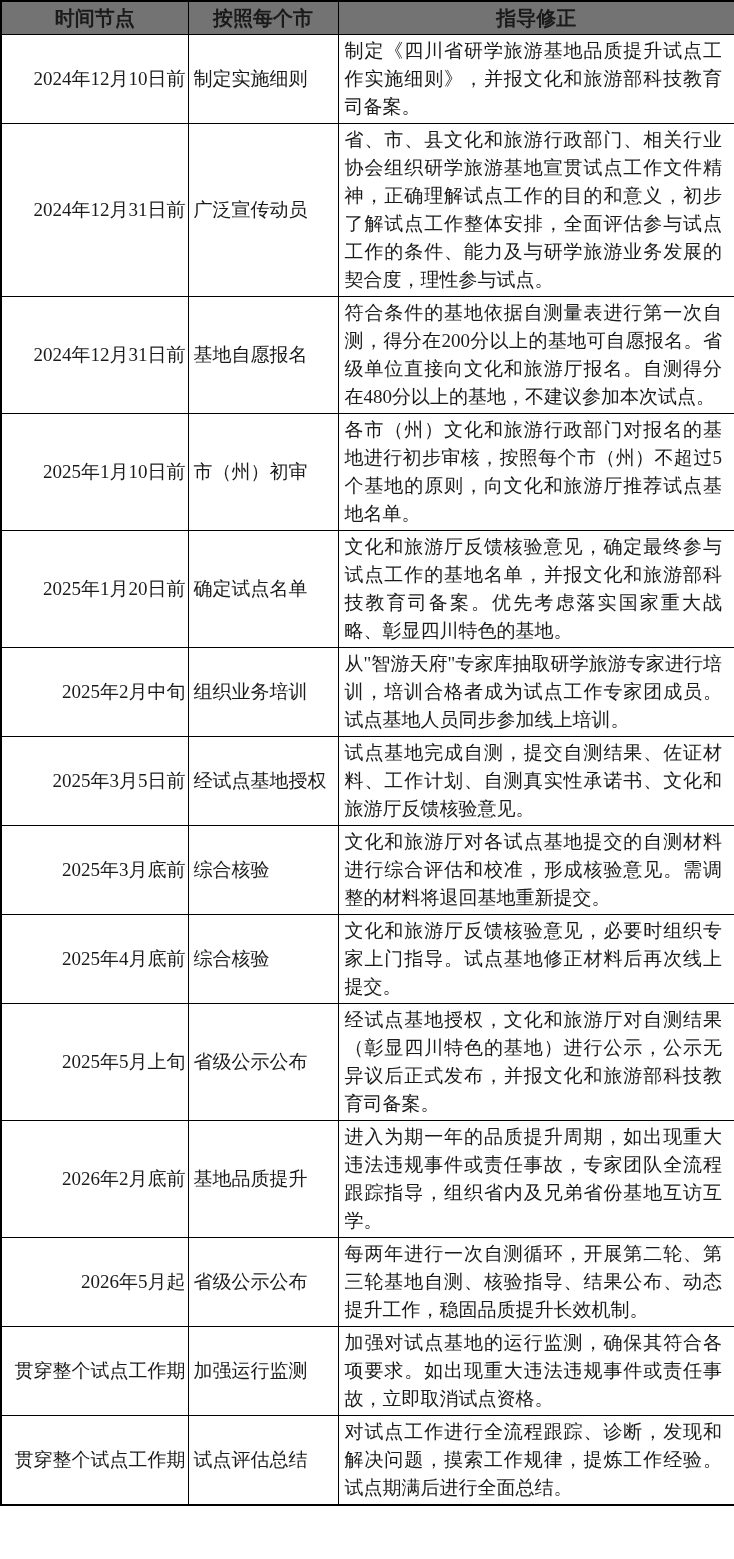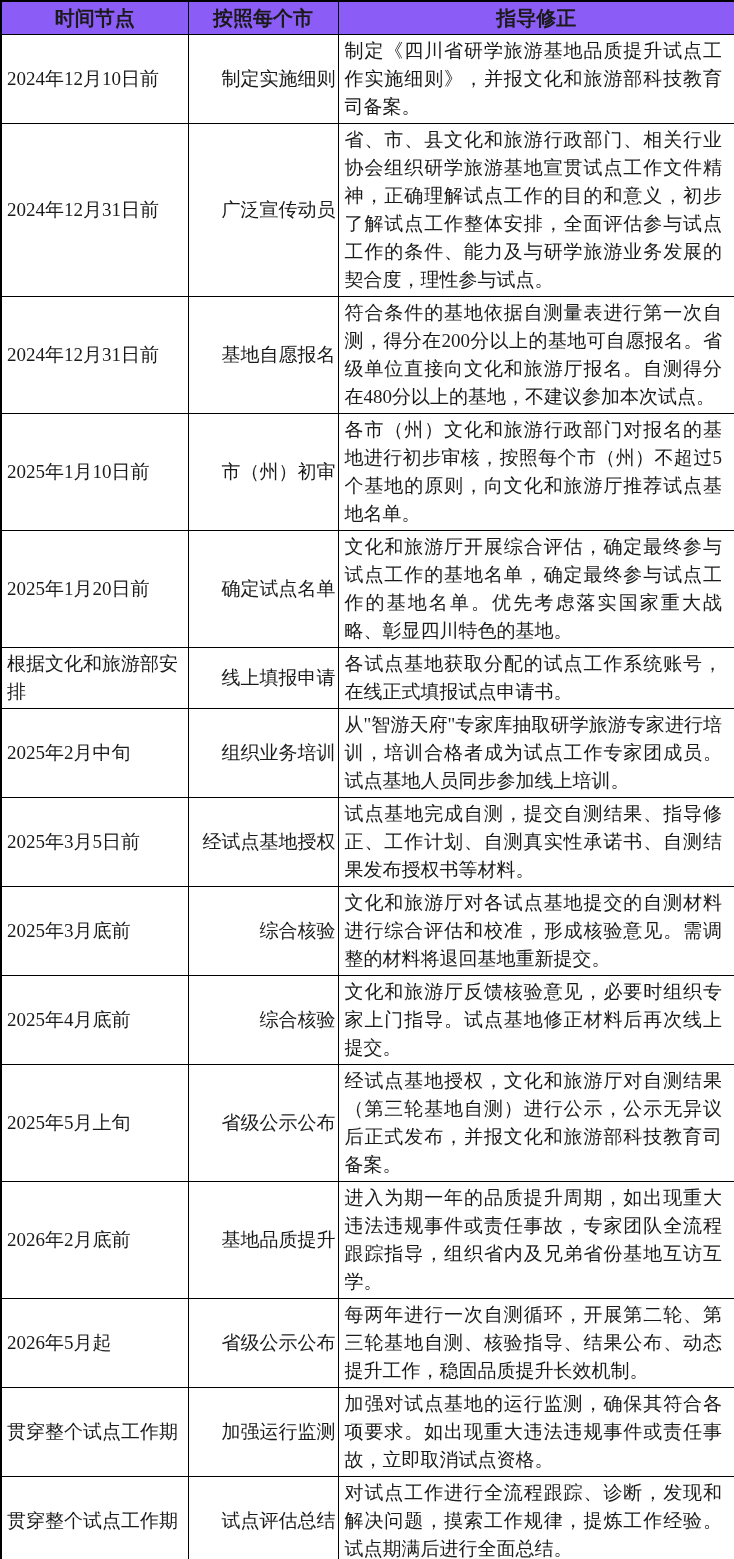--- a/index.html
+++ b/index.html
@@ -23,34 +23,34 @@
     border: 1px solid #000000;
     box-sizing: border-box;
     font-size: 19px;
     line-height: 28px;
     color: #1a1a1a;
     vertical-align: middle;
     word-break: break-all;
     overflow-wrap: anywhere;
   }
   table.schedule th {
-    background: #8b5cf6;
+    background: #737373;
     font-weight: bold;
     text-align: center;
     padding: 2px 4px;
     height: 27px;
     font-size: 20px;
   }
   td.col-time {
     padding: 2px 2px 2px 5px;
-    text-align: left;
+    text-align: right;
   }
   td.col-schedule {
     padding: 2px 2px 2px 5px;
-    text-align: right;
+    text-align: left;
   }
   td.col-content {
     padding: 2px 12px 2px 6px;
     text-align: justify;
     text-justify: inter-ideograph;
     text-align-last: left;
   }
 </style>
 </head>
 <body>
@@ -86,51 +86,46 @@
         <td class="col-content">符合条件的基地依据自测量表进行第一次自测，得分在200分以上的基地可自愿报名。省级单位直接向文化和旅游厅报名。自测得分在480分以上的基地，不建议参加本次试点。</td>
       </tr>
       <tr>
         <td class="col-time">2025年1月10日前</td>
         <td class="col-schedule">市（州）初审</td>
         <td class="col-content">各市（州）文化和旅游行政部门对报名的基地进行初步审核，按照每个市（州）不超过5个基地的原则，向文化和旅游厅推荐试点基地名单。</td>
       </tr>
       <tr>
         <td class="col-time">2025年1月20日前</td>
         <td class="col-schedule">确定试点名单</td>
-        <td class="col-content">文化和旅游厅开展综合评估，确定最终参与试点工作的基地名单，确定最终参与试点工作的基地名单。优先考虑落实国家重大战略、彰显四川特色的基地。</td>
-      </tr>
-      <tr>
-        <td class="col-time">根据文化和旅游部安排</td>
-        <td class="col-schedule">线上填报申请</td>
-        <td class="col-content">各试点基地获取分配的试点工作系统账号，在线正式填报试点申请书。</td>
+        <td class="col-content">文化和旅游厅反馈核验意见，确定最终参与试点工作的基地名单，并报文化和旅游部科技教育司备案。优先考虑落实国家重大战略、彰显四川特色的基地。</td>
       </tr>
       <tr>
         <td class="col-time">2025年2月中旬</td>
         <td class="col-schedule">组织业务培训</td>
         <td class="col-content">从"智游天府"专家库抽取研学旅游专家进行培训，培训合格者成为试点工作专家团成员。试点基地人员同步参加线上培训。</td>
       </tr>
       <tr>
         <td class="col-time">2025年3月5日前</td>
         <td class="col-schedule">经试点基地授权</td>
-        <td class="col-content">试点基地完成自测，提交自测结果、指导修正、工作计划、自测真实性承诺书、自测结果发布授权书等材料。</td>
+        <td class="col-content">试点基地完成自测，提交自测结果、佐证材料、工作计划、自测真实性承诺书、文化和旅游厅反馈核验意见。</td>
       </tr>
       <tr>
         <td class="col-time">2025年3月底前</td>
         <td class="col-schedule">综合核验</td>
         <td class="col-content">文化和旅游厅对各试点基地提交的自测材料进行综合评估和校准，形成核验意见。需调整的材料将退回基地重新提交。</td>
       </tr>
       <tr>
         <td class="col-time">2025年4月底前</td>
         <td class="col-schedule">综合核验</td>
         <td class="col-content">文化和旅游厅反馈核验意见，必要时组织专家上门指导。试点基地修正材料后再次线上提交。</td>
       </tr>
       <tr>
         <td class="col-time">2025年5月上旬</td>
         <td class="col-schedule">省级公示公布</td>
-        <td class="col-content">经试点基地授权，文化和旅游厅对自测结果（第三轮基地自测）进行公示，公示无异议后正式发布，并报文化和旅游部科技教育司备案。</td>
+        <td class="col-content">经试点基地授权，文化和旅游厅对自测结果（彰显四川特色的基地）进行公示，公示无异议后正式发布，并报文化和旅游部科技教育司备案。</td>
       </tr>
       <tr>
         <td class="col-time">2026年2月底前</td>
         <td class="col-schedule">基地品质提升</td>
         <td class="col-content">进入为期一年的品质提升周期，如出现重大违法违规事件或责任事故，专家团队全流程跟踪指导，组织省内及兄弟省份基地互访互学。</td>
       </tr>
       <tr>
         <td class="col-time">2026年5月起</td>
         <td class="col-schedule">省级公示公布</td>
         <td class="col-content">每两年进行一次自测循环，开展第二轮、第三轮基地自测、核验指导、结果公布、动态提升工作，稳固品质提升长效机制。</td>

